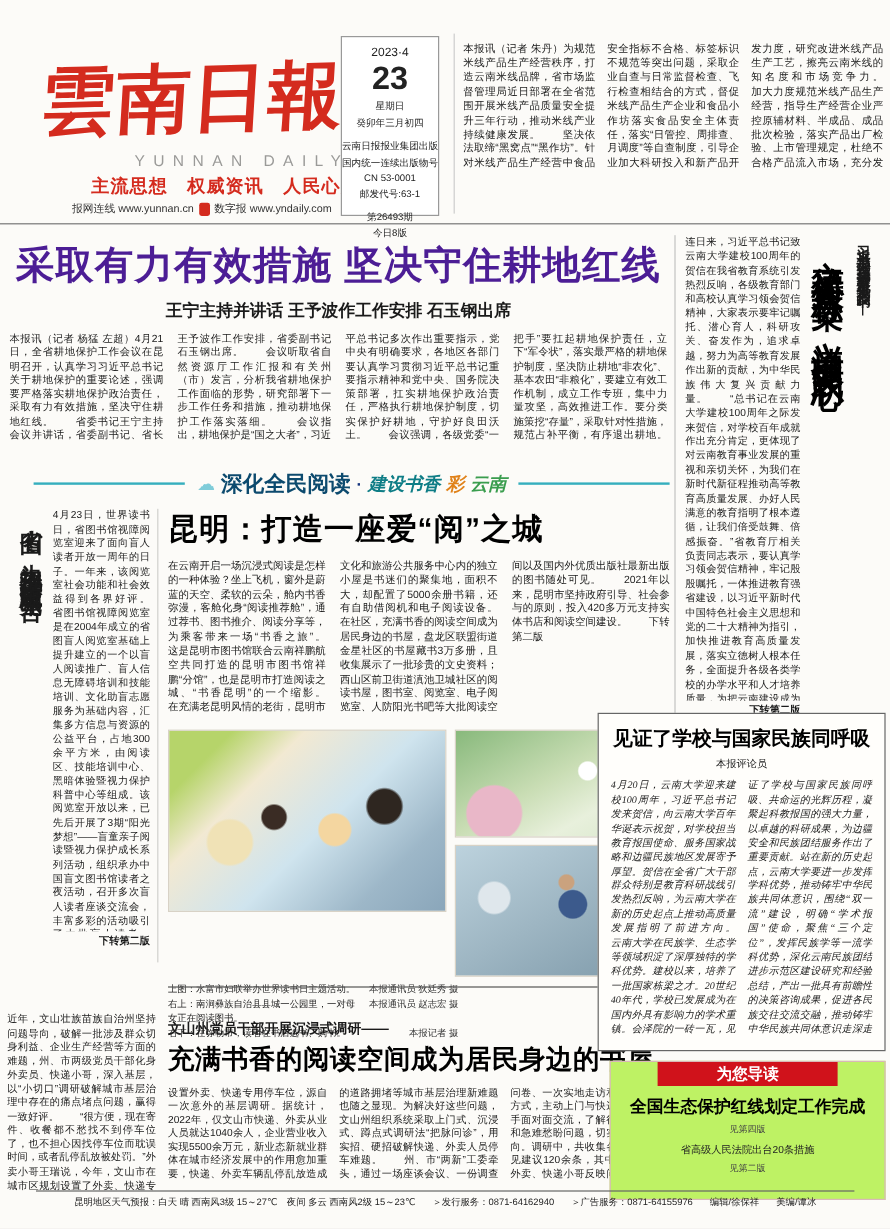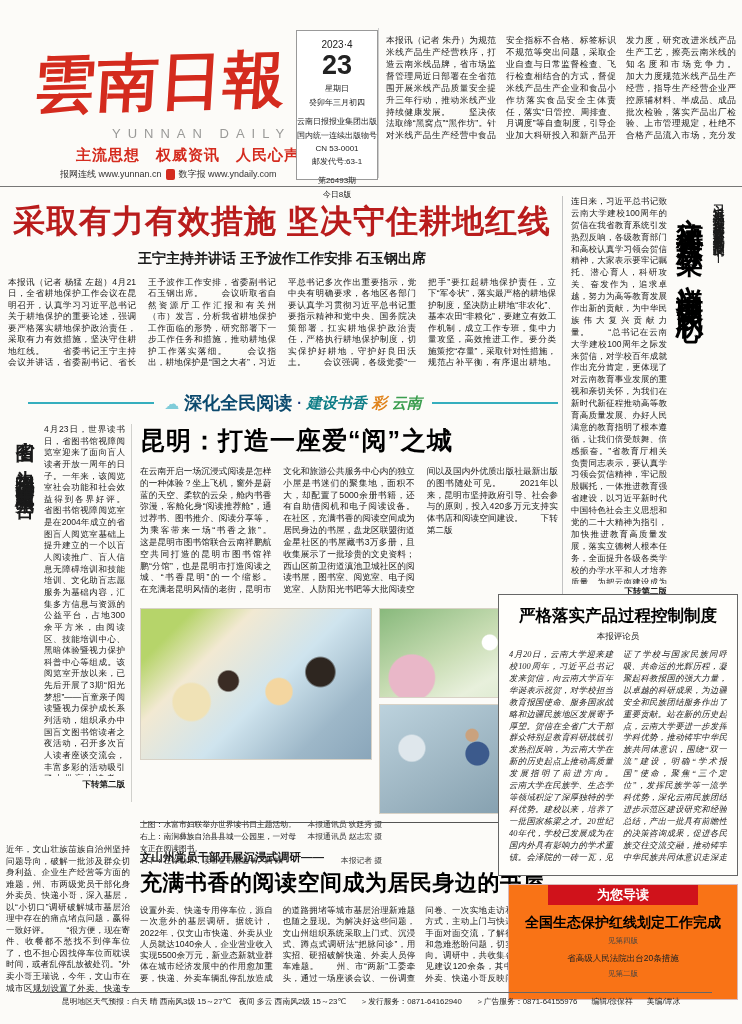--- a/index.html
+++ b/index.html
@@ -9,40 +9,40 @@
 
   
   .logo{position:absolute;left:34px;top:34px;width:256px;height:96px;
         font-family:"DejaVu Serif","Liberation Serif",serif;font-weight:bold;
         font-size:62px;line-height:96px;color:#d42b1e;letter-spacing:1px;
         transform:skewX(-5deg) rotate(-1.5deg);white-space:nowrap;}
   .logo-en{position:absolute;left:112px;top:126px;font-size:13px;letter-spacing:7px;color:#9a9a98;}
   .slogan{position:absolute;left:76px;top:146px;font-size:15px;font-weight:bold;color:#d42b1e;letter-spacing:1px;}
   .webline{position:absolute;left:60px;top:168px;font-size:9px;color:#333;display:flex;align-items:center;gap:4px;}
   .dg-icon{display:inline-block;width:9px;height:11px;background:#d42b1e;border-radius:2px;}
-  .datebox{position:absolute;left:296px;top:30px;width:80px;height:148px;border:1px solid #999;
+  .datebox{position:absolute;left:284px;top:30px;width:80px;height:148px;border:1px solid #999;
            background:#fff;text-align:center;font-size:8px;color:#222;}
   .datebox .ym{font-size:10px;margin-top:8px;}
   .datebox .day{font-size:27px;font-weight:bold;line-height:30px;}
   .datebox .row{margin-top:3px;}
   .datebox .sep{margin-top:8px;}
   .vline-mast{position:absolute;left:378px;top:28px;width:0;height:150px;border-left:1px solid #ccc;}
 
   
   .top-art{position:absolute;left:386px;top:26px;width:350px;}
   .top-art h1{margin:0;font-size:20.5px;font-weight:900;letter-spacing:0.5px;color:#000;}
   .top-art .body{margin-top:9px;column-count:3;column-gap:10px;column-fill:auto;
                  font-size:8.7px;line-height:1.37;height:116px;overflow:hidden;}
 
   .rule-top{position:absolute;left:0;top:186px;width:742px;border-top:1px solid #777;}
 
   
   .lead{position:absolute;left:8px;top:196px;width:548px;}
   .lead .kicker{text-align:center;font-size:13px;font-weight:bold;}
-  .lead h1{margin:4px 0 0 0;text-align:center;font-size:32px;font-weight:900;letter-spacing:1px;color:#b91c1c;}
+  .lead h1{margin:4px 0 0 0;text-align:center;font-size:32px;font-weight:900;letter-spacing:1px;color:#4c1d95;}
   .lead .byline{margin-top:6px;text-align:center;font-size:14px;font-weight:bold;}
   .lead .body{margin-top:9px;column-count:4;column-gap:12px;column-fill:auto;
               font-size:8.6px;line-height:1.33;height:100px;overflow:hidden;}
 
   
   .edu{position:absolute;left:562px;top:196px;width:176px;height:402px;
        border-left:1px solid #c2c2c2;padding-left:8px;box-sizing:border-box;
        display:flex;flex-direction:row;gap:7px;}
   .edu .bodywrap{width:96px;display:flex;flex-direction:column;}
   .edu .body{flex:1;font-size:8.5px;line-height:1.4;overflow:hidden;}
@@ -121,21 +121,21 @@
   
   .cmt{position:absolute;left:498px;top:594px;width:240px;height:282px;border:1px solid #666;
        background:#fffefb;box-sizing:border-box;padding:10px 10px 8px 10px;}
   .cmt h1{margin:0;text-align:center;font-size:16.5px;font-weight:900;color:#000;}
   .cmt .byline{text-align:center;font-size:8.5px;margin-top:4px;}
   .cmt .body{margin-top:6px;column-count:2;column-gap:10px;column-fill:auto;
              font-size:8.4px;line-height:1.42;height:218px;overflow:hidden;
              font-family:"Liberation Serif","DejaVu Serif",serif;font-style:italic;}
 
   
-  .guide{position:absolute;left:508px;top:884px;width:230px;height:116px;background:#f97316;
+  .guide{position:absolute;left:508px;top:884px;width:230px;height:116px;background:#bef264;
          border:1px solid #d9b8b8;box-sizing:border-box;text-align:center;}
   .guide .bar{width:150px;height:20px;margin:0 auto;background:#d0121b;color:#fff;
               font-size:13px;font-weight:bold;line-height:20px;}
   .guide .t{font-size:14px;font-weight:900;color:#000;margin-top:9px;}
   .guide .p{font-size:7.5px;color:#444;margin-top:4px;}
   .guide .pre{font-size:8.5px;color:#222;margin-top:7px;}
   .guide .t2{font-size:14px;font-weight:900;color:#000;margin-top:1px;}
 
   
   .footrule{position:absolute;left:30px;top:992px;width:682px;border-top:1px solid #666;}
@@ -243,21 +243,21 @@
   <div class="ws">
     <div class="col1 jt">近年，文山壮族苗族自治州坚持问题导向，破解一批涉及群众切身利益、企业生产经营等方面的难题，州、市两级党员干部化身外卖员、快递小哥，深入基层，以“小切口”调研破解城市基层治理中存在的痛点堵点问题，赢得一致好评。　　“很方便，现在寄件、收餐都不愁找不到停车位了，也不担心因找停车位而耽误时间，或者乱停乱放被处罚。”外卖小哥王瑞说，今年，文山市在城市区规划设置了外卖、快递专用停车位，这一举措赢得了大家的一致好评。“很人性化，不给城市添堵，我们心里也踏实。”王瑞说。</div>
     <div class="main">
       <div class="kicker">文山州党员干部开展沉浸式调研——</div>
       <h1>充满书香的阅读空间成为居民身边的书屋</h1>
       <div class="body jt">设置外卖、快递专用停车位，源自一次意外的基层调研。据统计，2022年，仅文山市快递、外卖从业人员就达1040余人，企业营业收入实现5500余万元，新业态新就业群体在城市经济发展中的作用愈加重要，快递、外卖车辆乱停乱放造成的道路拥堵等城市基层治理新难题也随之显现。为解决好这些问题，文山州组织系统采取上门式、沉浸式、蹲点式调研法“把脉问诊”，用实招、硬招破解快递、外卖人员停车难题。　　州、市“两新”工委牵头，通过一场座谈会议、一份调查问卷、一次实地走访和电话访谈等方式，主动上门与快递员、送餐骑手面对面交流，了解行业发展痛点和急难愁盼问题，切实找准服务方向。调研中，共收集各类问题和意见建议120余条，其中七成以上的外卖、快递小哥反映问题集中在繁华路段“停车难”方面。　　针对调研中发现的问题，文山市在东风路路段、七花广场、三鑫商业广场等人流、车流较大的区域增设20余个满足300余辆电动车临时停放的“外卖（快递）专用”停车位，切实解决停车难题。同时，通过调查走访，深入了解辖区广大骑手的真实需求，更好帮助新业态新就业群体。文山州委组织部有关负责人表示，将继续用好调查研究这个“传家宝”，统筹解决新业态新就业群体普遍反映的住房保障、社保医疗等民生问题，不断提升人民群众的获得感和幸福感。　　本报记者 张文峰</div>
     </div>
   </div>
 
   <div class="cmt">
-    <h1>严格落实产品过程控制制度</h1>
+    <h1>见证了学校与国家民族同呼吸</h1>
     <div class="byline">本报评论员</div>
     <div class="body jt">4月20日，云南大学迎来建校100周年，习近平总书记发来贺信，向云南大学百年华诞表示祝贺，对学校担当教育报国使命、服务国家战略和边疆民族地区发展寄予厚望。贺信在全省广大干部群众特别是教育科研战线引发热烈反响，为云南大学在新的历史起点上推动高质量发展指明了前进方向。　　云南大学在民族学、生态学等领域积淀了深厚独特的学科优势。建校以来，培养了一批国家栋梁之才。20世纪40年代，学校已发展成为在国内外具有影响力的学术重镇。会泽院的一砖一瓦，见证了学校与国家民族同呼吸、共命运的光辉历程，凝聚起科教报国的强大力量，以卓越的科研成果，为边疆安全和民族团结服务作出了重要贡献。站在新的历史起点，云南大学要进一步发挥学科优势，推动铸牢中华民族共同体意识，围绕“双一流”建设，明确“学术报国”使命，聚焦“三个定位”，发挥民族学等一流学科优势，深化云南民族团结进步示范区建设研究和经验总结，产出一批具有前瞻性的决策咨询成果，促进各民族交往交流交融，推动铸牢中华民族共同体意识走深走实、守正创新，推动学科建设和创新发展，以良好的学术氛围吸引人才，为国家战略和云南高质量发展汇智聚力。　　百年正青春，奋楫新征程。站在建校百年新的起点上，云南大学要坚持以习近平新时代中国特色社会主义思想为指引，全面贯彻党的二十大精神和党的教育方针，全面提升办学水平，为党育人、为国育才，建设具有中国特色的世界一流大学，为建设教育强国作出新的更大贡献。</div>
   </div>
 
   <div class="guide">
     <div class="bar">为您导读</div>
     <div class="t">全国生态保护红线划定工作完成</div>
     <div class="p">见第四版</div>
     <div class="pre">省高级人民法院出台20条措施</div>
     <div class="p">见第二版</div>

